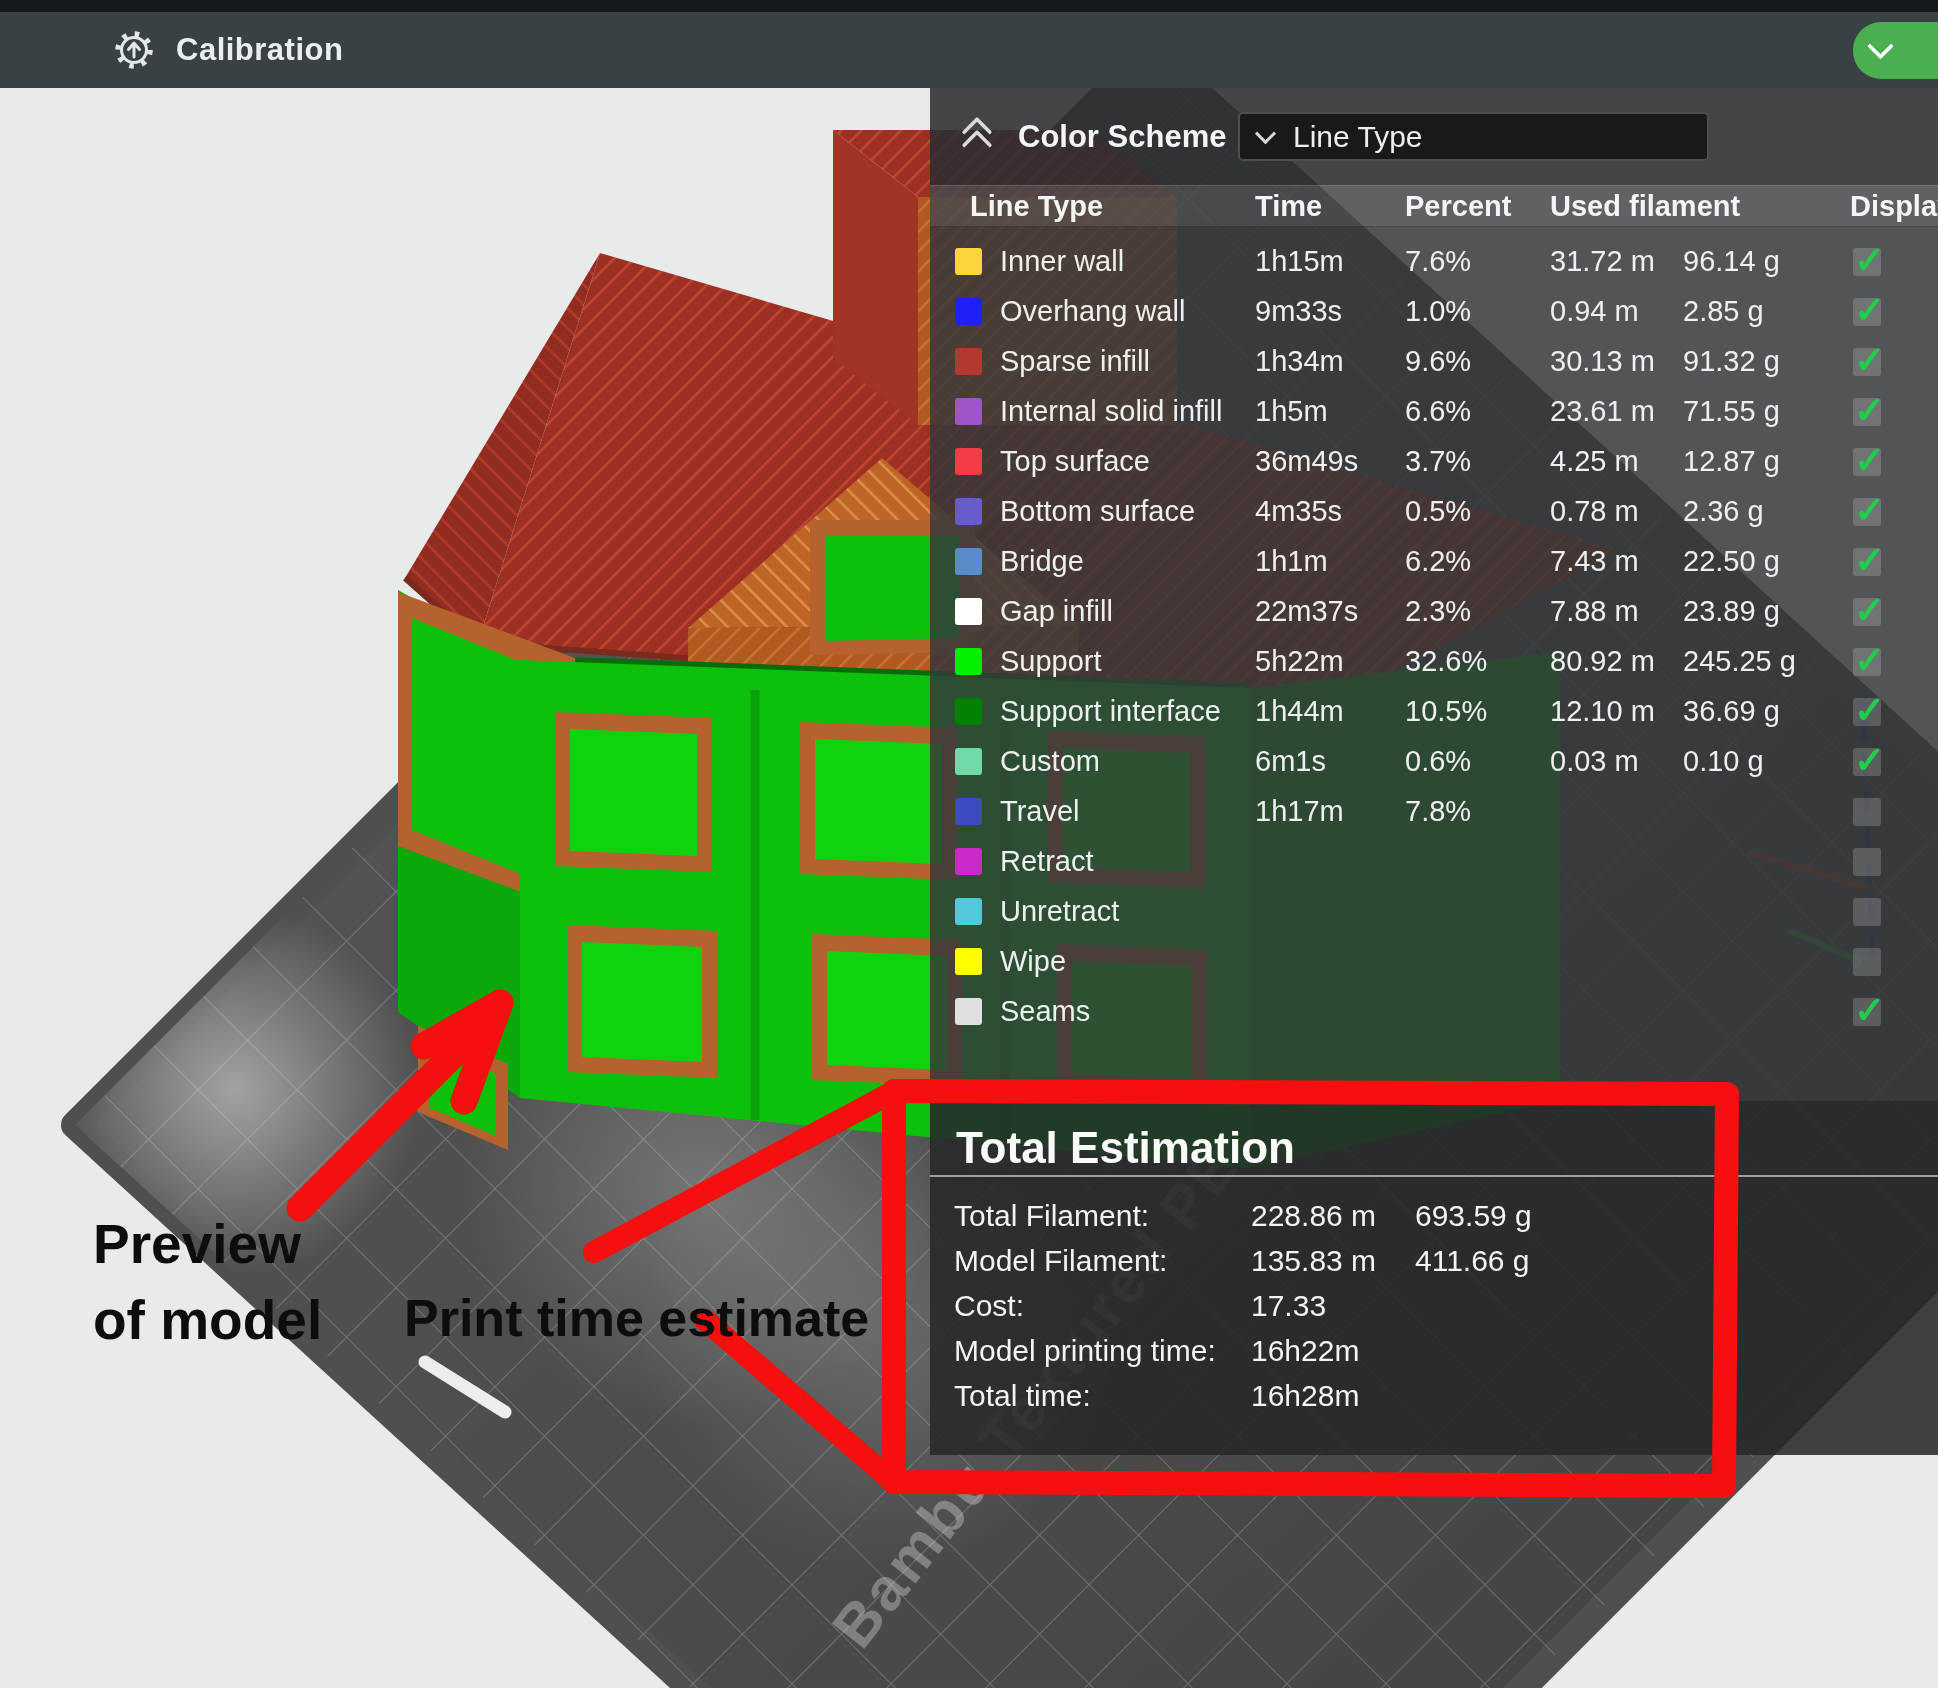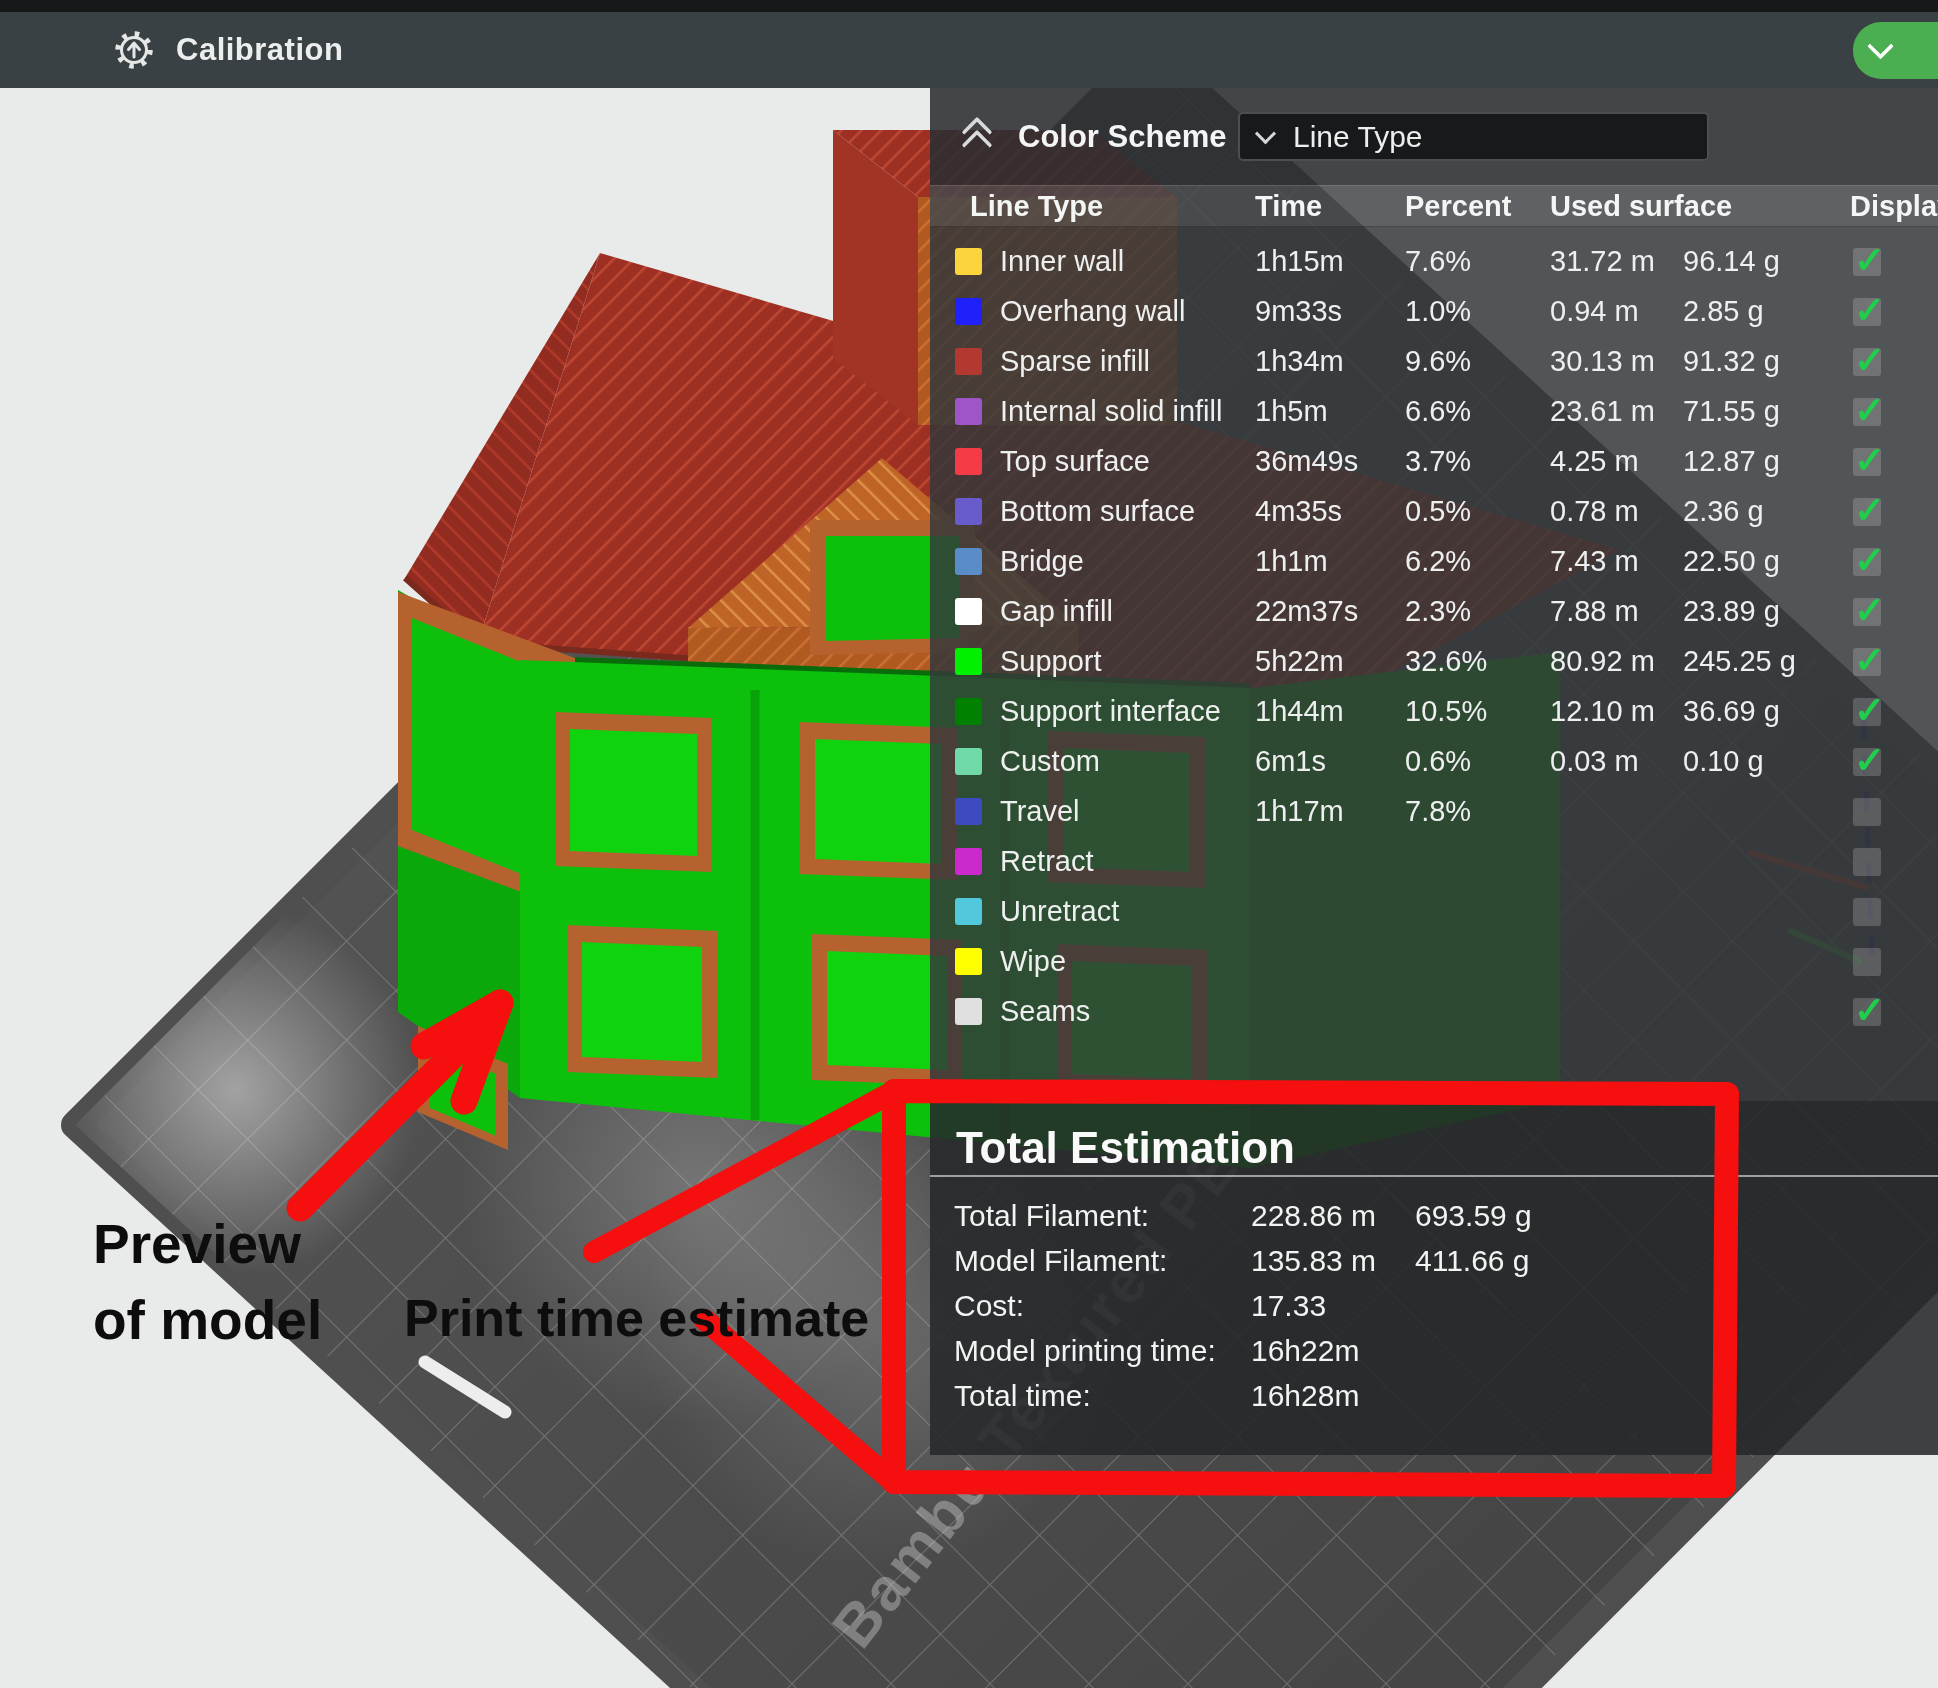--- a/index.html
+++ b/index.html
@@ -201,21 +201,21 @@
     <div class="dropdown">
       <span class="dd-chev"></span>
       <span class="dd-value">Line Type</span>
     </div>
   </div>
 
   <div class="thead">
     <span class="th-line">Line Type</span>
     <span class="th-time">Time</span>
     <span class="th-pct">Percent</span>
-    <span class="th-used">Used surface</span>
+    <span class="th-used">Used filament</span>
     <span class="th-disp">Display</span>
   </div>
 
   <div class="tbody">
       <div class="trow">
         <span class="swatch" style="background:#FCD53C"></span>
         <span class="c name">Inner wall</span>
         <span class="c time">1h15m</span>
         <span class="c pct">7.6%</span>
         <span class="c len">31.72 m</span>

